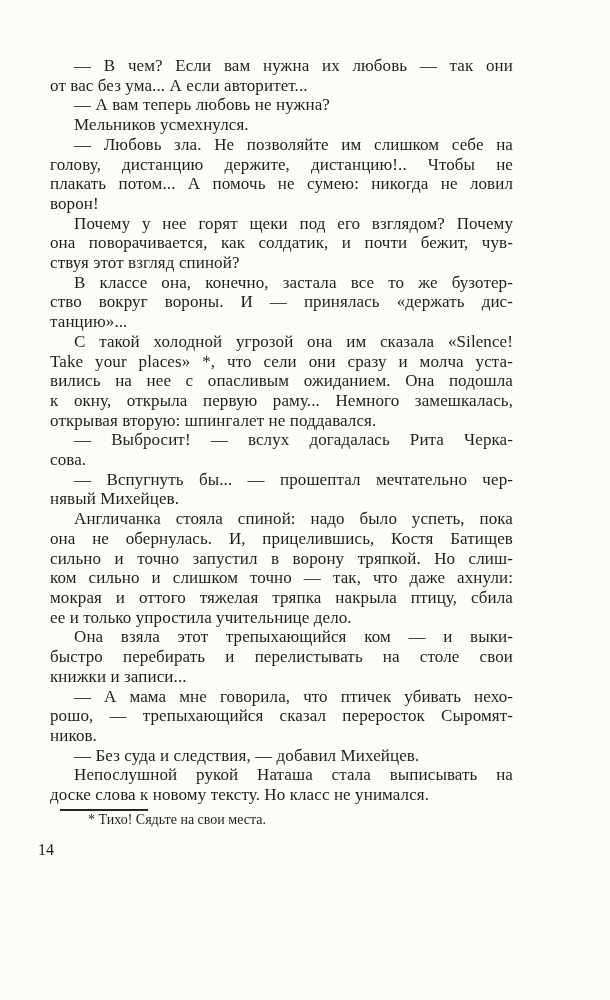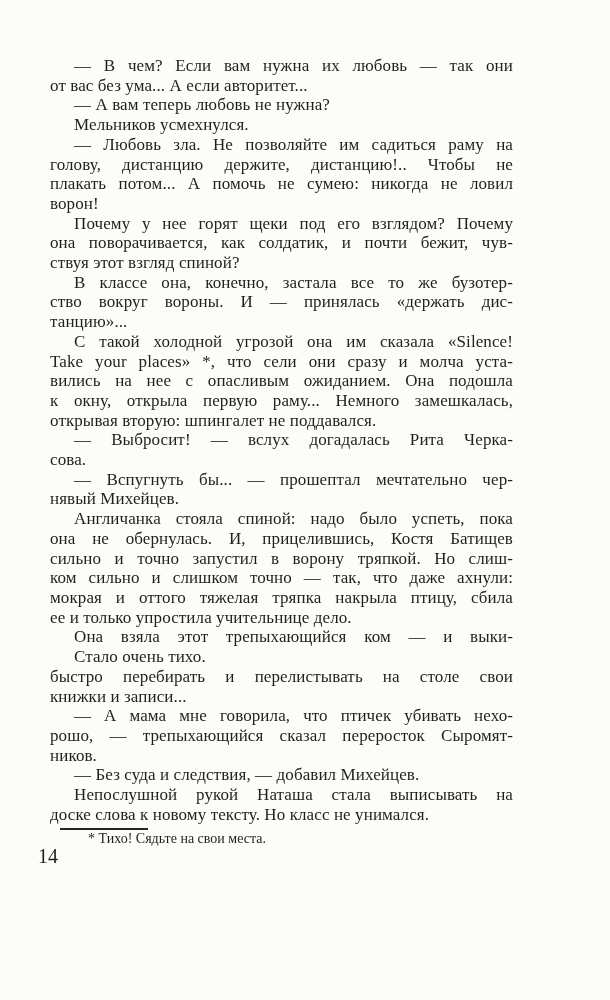--- a/index.html
+++ b/index.html
@@ -41,35 +41,36 @@
     height: 2px;
     background: #26251f;
     margin: 4px 0 0 10px;
   }
   .footnote {
     font-size: 14px;
     line-height: 17px;
     padding-left: 38px;
   }
   .page-number {
+    margin-top: 13px;
     margin-left: -12px;
-    font-size: 20px;
+    font-size: 16px;
     line-height: 18px;
   }
 </style>
 </head>
 <body>
 
 <div class="book-page">
   <div class="body-text">
       <div class="line indent just">— В чем? Если вам нужна их любовь — так они</div>
       <div class="line">от вас без ума... А если авторитет...</div>
       <div class="line indent">— А вам теперь любовь не нужна?</div>
       <div class="line indent">Мельников усмехнулся.</div>
-      <div class="line indent just">— Любовь зла. Не позволяйте им садиться раму на</div>
+      <div class="line indent just">— Любовь зла. Не позволяйте им слишком себе на</div>
       <div class="line just">голову, дистанцию держите, дистанцию!.. Чтобы не</div>
       <div class="line just">плакать потом... А помочь не сумею: никогда не ловил</div>
       <div class="line">ворон!</div>
       <div class="line indent just">Почему у нее горят щеки под его взглядом? Почему</div>
       <div class="line just">она поворачивается, как солдатик, и почти бежит, чув-</div>
       <div class="line">ствуя этот взгляд спиной?</div>
       <div class="line indent just">В классе она, конечно, застала все то же бузотер-</div>
       <div class="line just">ство вокруг вороны. И — принялась «держать дис-</div>
       <div class="line">танцию»...</div>
       <div class="line indent just">С такой холодной угрозой она им сказала «Silence!</div>
@@ -81,21 +82,20 @@
       <div class="line">сова.</div>
       <div class="line indent just">— Вспугнуть бы... — прошептал мечтательно чер-</div>
       <div class="line">нявый Михейцев.</div>
       <div class="line indent just">Англичанка стояла спиной: надо было успеть, пока</div>
       <div class="line just">она не обернулась. И, прицелившись, Костя Батищев</div>
       <div class="line just">сильно и точно запустил в ворону тряпкой. Но слиш-</div>
       <div class="line just">ком сильно и слишком точно — так, что даже ахнули:</div>
       <div class="line just">мокрая и оттого тяжелая тряпка накрыла птицу, сбила</div>
       <div class="line">ее и только упростила учительнице дело.</div>
       <div class="line indent just">Она взяла этот трепыхающийся ком — и выки-</div>
-      <div class="line indent">Стало очень тихо.</div>
       <div class="line just">быстро перебирать и перелистывать на столе свои</div>
       <div class="line">книжки и записи...</div>
       <div class="line indent just">— А мама мне говорила, что птичек убивать нехо-</div>
       <div class="line just">рошо, — трепыхающийся сказал переросток Сыромят-</div>
       <div class="line">ников.</div>
       <div class="line indent">— Без суда и следствия, — добавил Михейцев.</div>
       <div class="line indent just">Непослушной рукой Наташа стала выписывать на</div>
       <div class="line">доске слова к новому тексту. Но класс не унимался.</div>
     </div>
 

